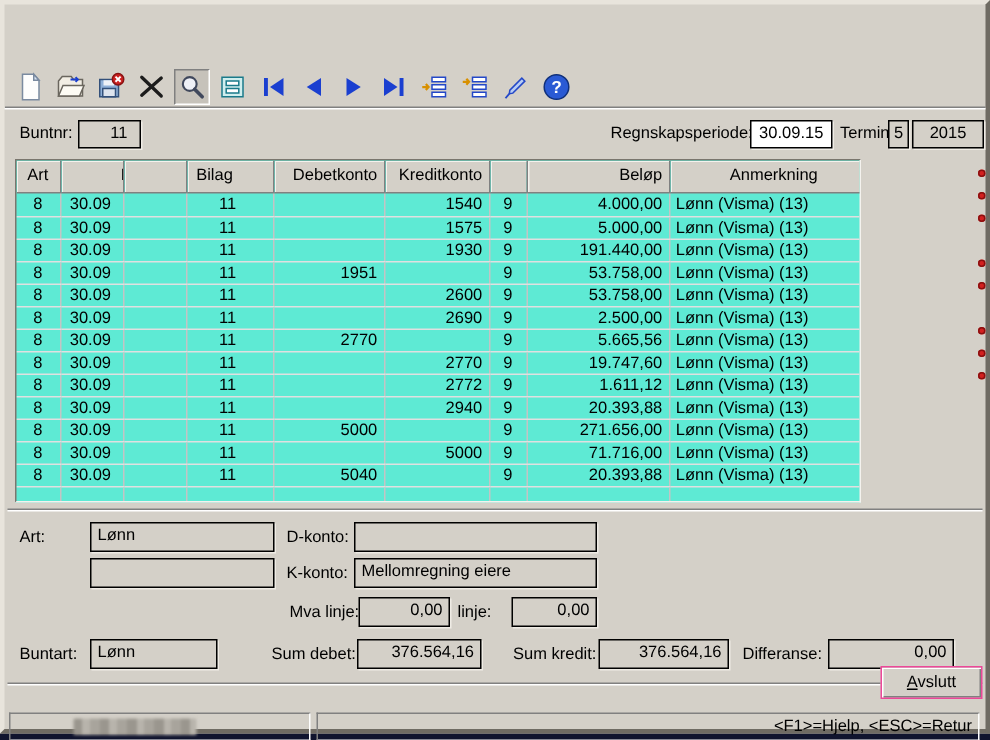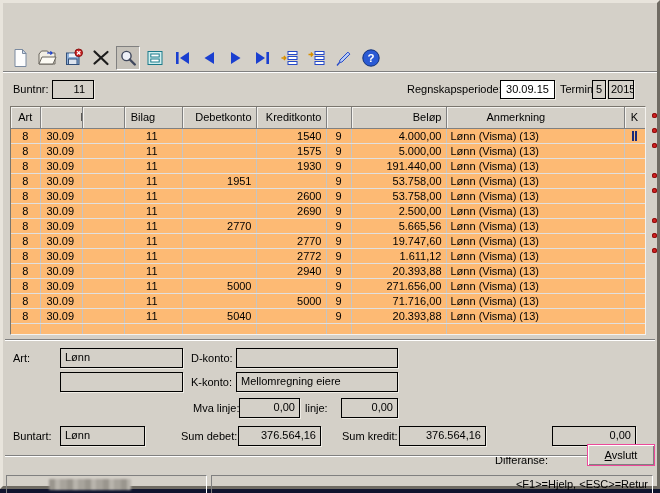--- a/index.html
+++ b/index.html
@@ -45,22 +45,22 @@
   
   .abs { position:absolute; }
   .lbl { line-height:19px; white-space:nowrap; }
   .field { background:#d4d0c8; border:1px solid #000; box-shadow:1px 1px 0 #efece5;
     line-height:17px; padding:0 4px; white-space:nowrap; overflow:hidden; }
   .field.white { background:#fff; }
   .r { text-align:right; }
   .c { text-align:center; }
 
   
-  .table-wrap { position:absolute; left:7px; top:103px; width:636px; height:229px;
-    background:#fdba74; border:1px solid; border-color:#7a766e #f4f2ee #f4f2ee #7a766e; overflow:hidden; }
+  .table-wrap { position:absolute; left:7px; top:103px; width:564px; height:229px;
+    background:#5eead4; border:1px solid; border-color:#7a766e #f4f2ee #f4f2ee #7a766e; overflow:hidden; }
   table { border-collapse:collapse; table-layout:fixed; width:634px; }
   th { height:21px; background:#d4d0c8; font-weight:normal; font-size:11px;
     border-right:1px solid #808080; border-bottom:1px solid #808080;
     box-shadow:inset 1px 1px 0 #f4f2ee; padding:0 4px; white-space:nowrap; overflow:hidden; }
   td { height:15px; font-size:11px; border-right:1px solid #c4c4c4; border-bottom:1px solid #e0e0e0;
     padding:0 4px; white-space:nowrap; overflow:hidden; color:#000; }
   .col-art { text-align:center; }
   .col-dato { text-align:left; padding-left:6px; }
   .col-bilag { text-align:right; padding-right:24px; }
   .col-debetkonto,.col-kreditkonto { text-align:right; }
@@ -198,21 +198,21 @@
         </svg>
     </div>
   </div>
 
   <div class="abs lbl" style="left:10px; top:77px;">Buntnr:</div>
   <div class="abs field r" style="left:49px; top:77px; width:42px; height:19px; padding-right:8px;">11</div>
   <div class="abs lbl" style="left:404px; top:77px;">Regnskapsperiode:</div>
   <div class="abs field white c" style="left:497px; top:77px; width:55px; height:19px;">30.09.15</div>
   <div class="abs lbl" style="left:557px; top:77px;">Termin:</div>
   <div class="abs field c" style="left:589px; top:77px; width:14px; height:19px; padding:0 2px;">5</div>
-  <div class="abs field c" style="left:605px; top:77px; width:26px; height:19px; padding:0 2px;">2015</div>
+  <div class="abs field c" style="left:605px; top:77px; width:48px; height:19px; padding:0 2px;">2015</div>
 
   <div class="table-wrap">
     <table>
       <colgroup>
         <col style="width:29px">
           <col style="width:42px">
           <col style="width:42px">
           <col style="width:58px">
         <col style="width:74px">
           <col style="width:70px">
@@ -452,21 +452,21 @@
   <div class="abs field r" style="left:236px; top:395px; width:61px; height:20px;">0,00</div>
   <div class="abs lbl" style="left:302px; top:396px;">linje:</div>
   <div class="abs field r" style="left:338px; top:395px; width:57px; height:20px;">0,00</div>
 
   <div class="abs lbl" style="left:10px; top:424px;">Buntart:</div>
   <div class="abs field" style="left:57px; top:423px; width:85px; height:20px;">Lønn</div>
   <div class="abs lbl" style="left:178px; top:424px;">Sum debet:</div>
   <div class="abs field r" style="left:235px; top:423px; width:83px; height:20px;">376.564,16</div>
   <div class="abs lbl" style="left:339px; top:424px;">Sum kredit:</div>
   <div class="abs field r" style="left:396px; top:423px; width:87px; height:20px;">376.564,16</div>
-  <div class="abs lbl" style="left:492px; top:424px;margin-top:24px;">Differanse:</div>
+  <div class="abs lbl" style="left:492px; top:424px;">Differanse:</div>
   <div class="abs field r" style="left:549px; top:423px; width:84px; height:20px;">0,00</div>
 
   <div class="groove" style="top:452px;"></div>
   <div class="push-btn">Avslutt</div>
 
   <div class="status-panel" style="left:3px; width:201px;">
     <div class="status-redacted"></div>
   </div>
   <div class="status-panel status-text" style="left:208px; right:4px;">&lt;F1&gt;=Hjelp, &lt;ESC&gt;=Retur</div>
 

